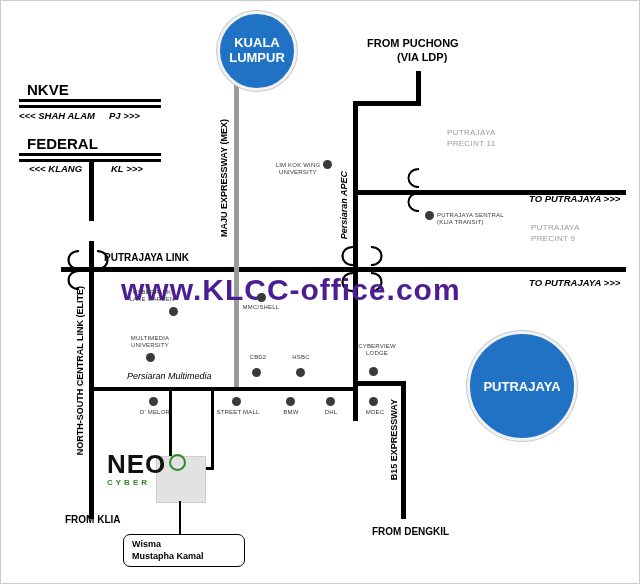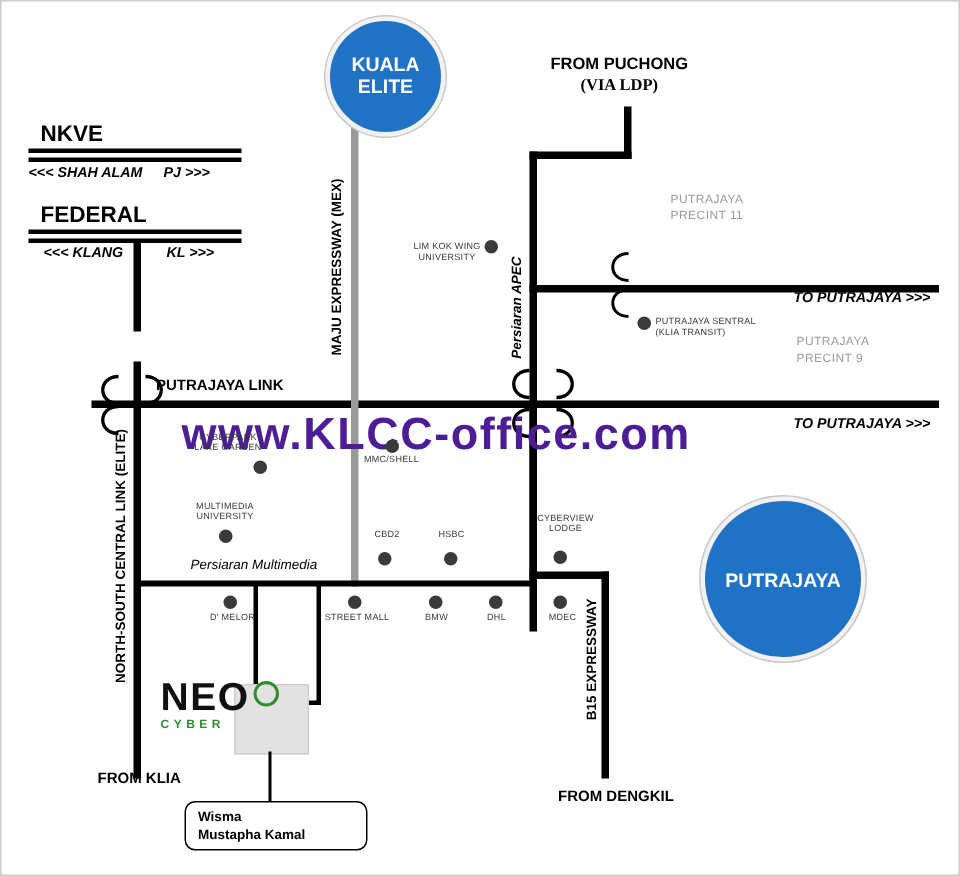--- a/index.html
+++ b/index.html
@@ -181,21 +181,21 @@
   <div class="label bold-lbl" style="left:26px; top:134px;">FEDERAL</div>
   <div class="label italic-bold" style="left:28px; top:163px;">&lt;&lt;&lt; KLANG</div>
   <div class="label italic-bold" style="left:110px; top:163px;">KL &gt;&gt;&gt;</div>
 
   <div class="label" style="left:103px; top:251px; font-weight:bold; font-size:10px;">PUTRAJAYA LINK</div>
 
   <div class="label italic-bold" style="left:528px; top:193px;">TO PUTRAJAYA &gt;&gt;&gt;</div>
   <div class="label italic-bold" style="left:528px; top:277px;">TO PUTRAJAYA &gt;&gt;&gt;</div>
 
   <div class="label" style="left:366px; top:36px; font-weight:bold; font-size:11px;">FROM PUCHONG</div>
-  <div class="label" style="left:386px; top:50px; font-weight:bold; font-size:11px;font-family:Liberation Serif, serif;">(VIA LDP)</div>
+  <div class="label" style="left:396px; top:50px; font-weight:bold; font-size:11px;">(VIA LDP)</div>
 
   <div class="label" style="left:64px; top:513px; font-weight:bold; font-size:10px;">FROM KLIA</div>
   <div class="label" style="left:371px; top:513px; font-weight:bold; font-size:10px;margin-top:12px;">FROM DENGKIL</div>
 
   <div class="label vert" style="left:218px; top:118px; font-weight:bold; font-size:9px;">MAJU EXPRESSWAY (MEX)</div>
   <div class="label vert" style="left:338px; top:170px; font-style:italic; font-weight:bold; font-size:9px;">Persiaran APEC</div>
   <div class="label vert" style="left:74px; top:285px; font-weight:bold; font-size:9px;">NORTH-SOUTH CENTRAL LINK (ELITE)</div>
   <div class="label vert" style="left:388px; top:398px; font-weight:bold; font-size:9px;">B15 EXPRESSWAY</div>
   <div class="label" style="left:126px; top:370px; font-style:italic; font-weight:normal; font-size:9px;">Persiaran Multimedia</div>
 
@@ -276,21 +276,21 @@
   </div>
 
   <div class="dot" style="left:368px; top:396px;"></div>
   <div class="label tiny" style="left:355px; top:408px; width:38px;">
     <div>MDEC</div>
   </div>
 
   <div class="circle-blue" style="left:216px; top:10px; width:74px; height:74px; font-size:13px; line-height:1.15;">
     <div>
       <div>KUALA</div>
-      <div>ELITE</div>
+      <div>LUMPUR</div>
     </div>
   </div>
 
   <div class="circle-blue" style="left:466px; top:330px; width:104px; height:104px; font-size:13px;">
     <span>PUTRAJAYA</span>
   </div>
 
 
   <div class="neo-logo" style="left:106px; top:448px;">
     <div style="font-size:26px; letter-spacing:1px; display:inline-block;">NEO</div>

